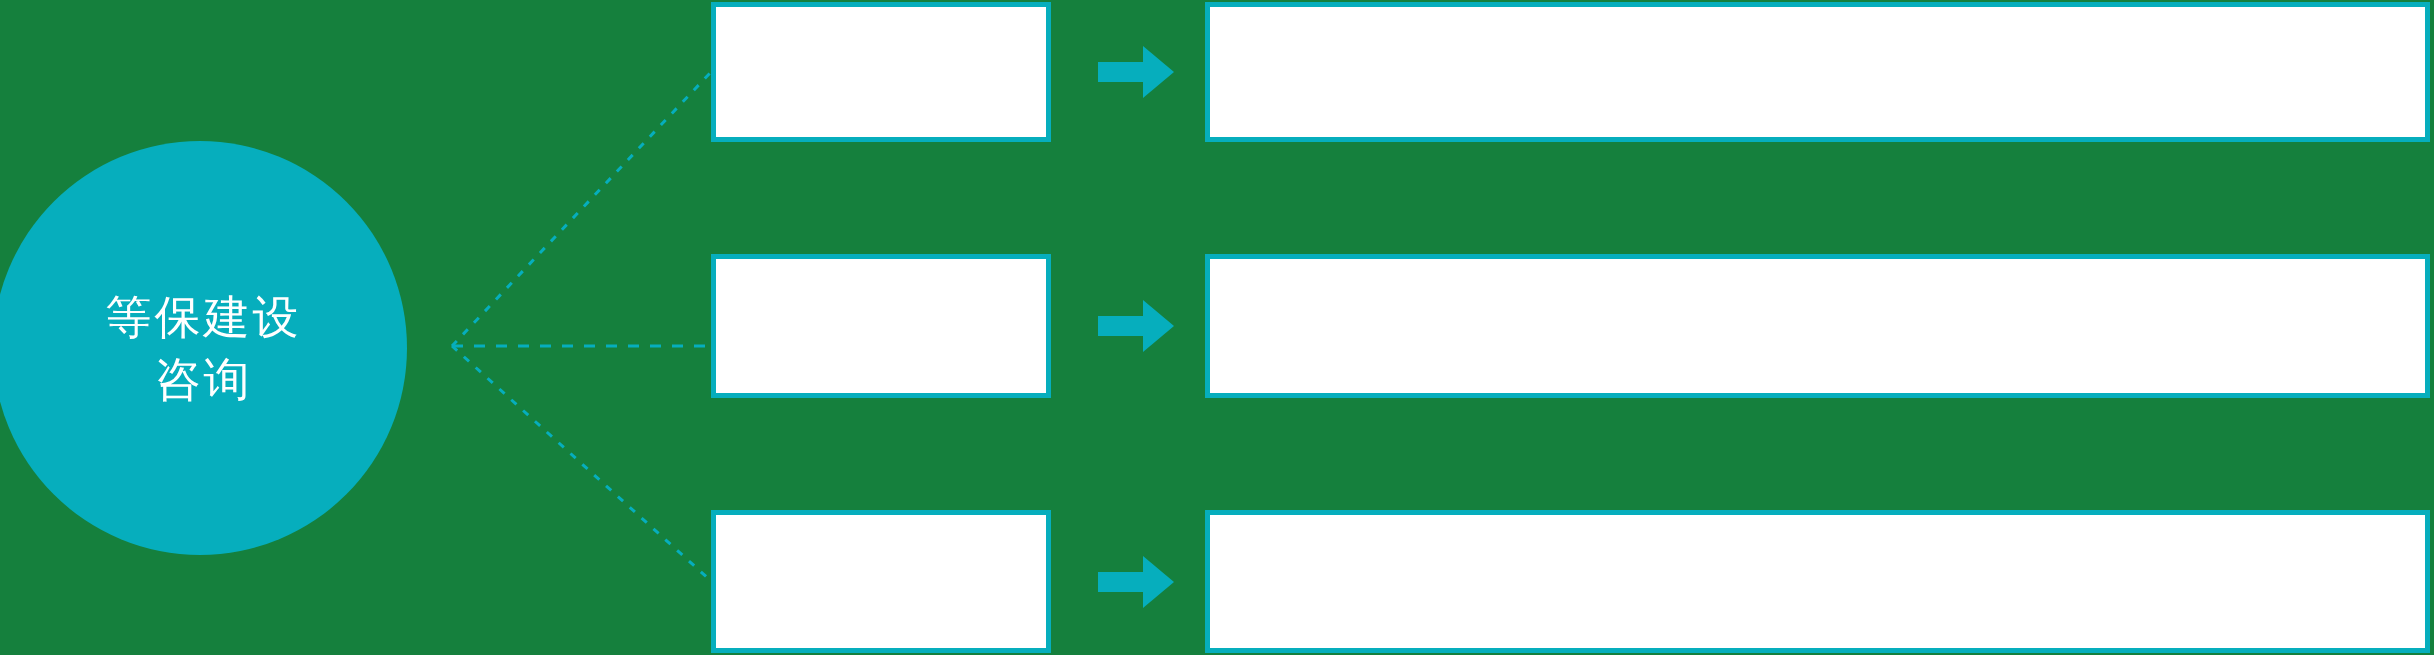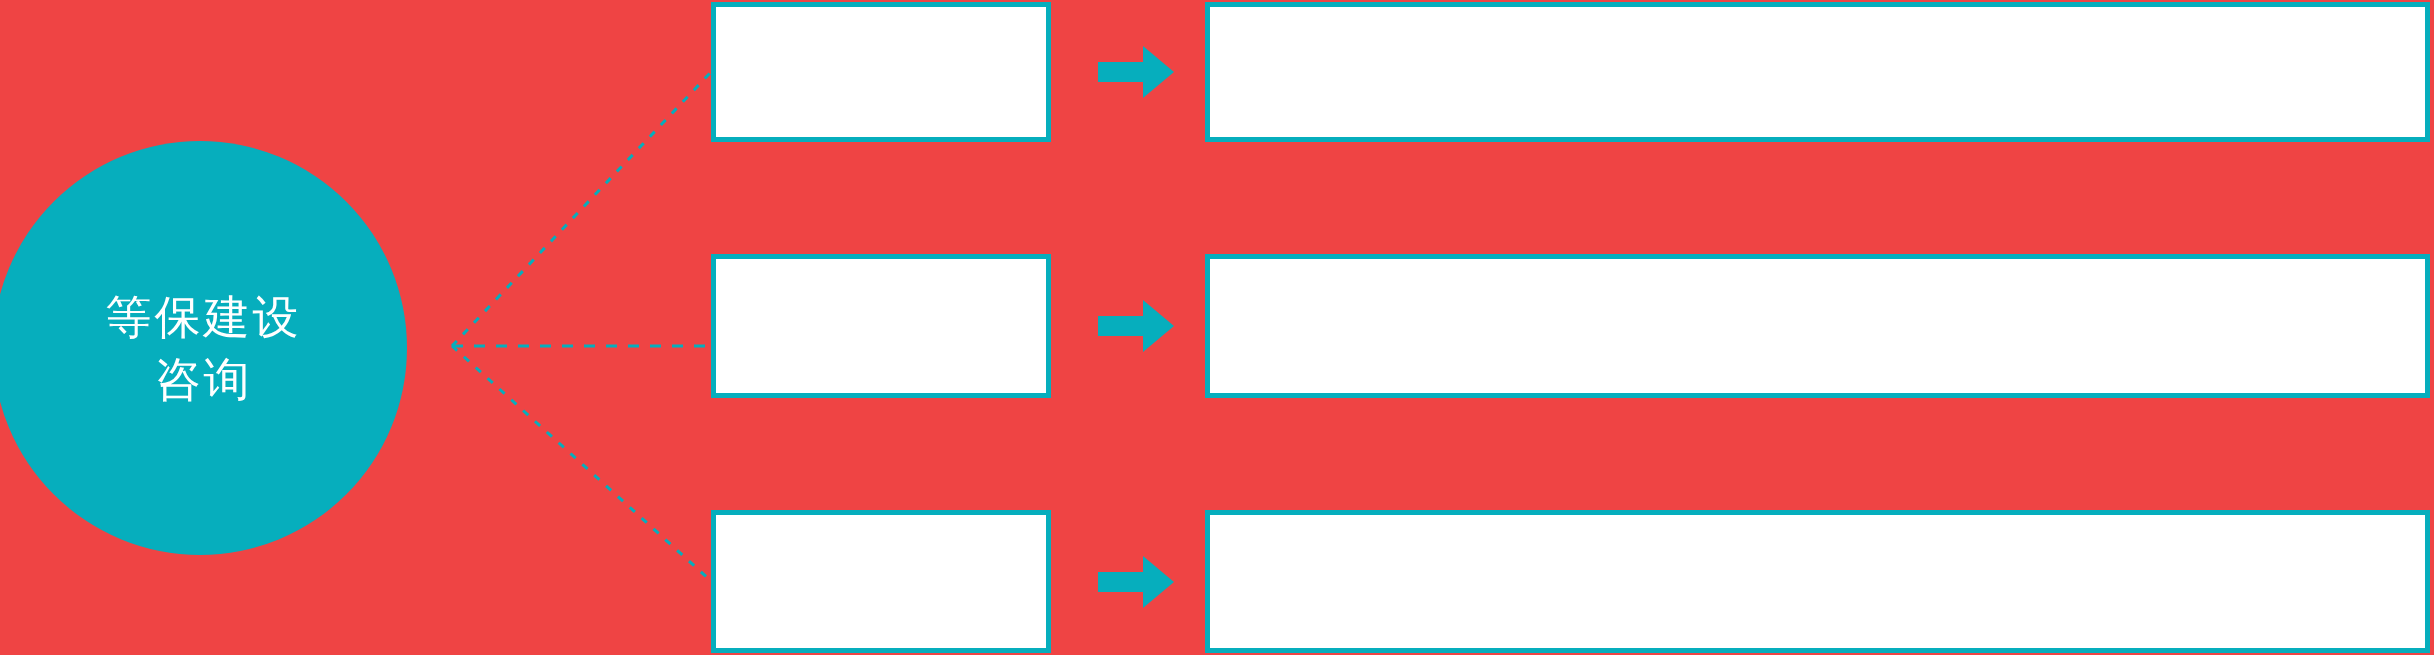--- a/index.html
+++ b/index.html
@@ -8,21 +8,21 @@
     padding: 0;
     background: #ffffff;
   }
   body {
     font-family: "DejaVu Sans", "Liberation Sans", sans-serif;
   }
   #canvas {
     position: relative;
     width: 2434px;
     height: 655px;
-    background: #ef4444;
+    background: #15803d;
     overflow: hidden;
   }
 
   
   .hub {
     position: absolute;
     left: -7px;
     top: 141px;
     width: 414px;
     height: 414px;

